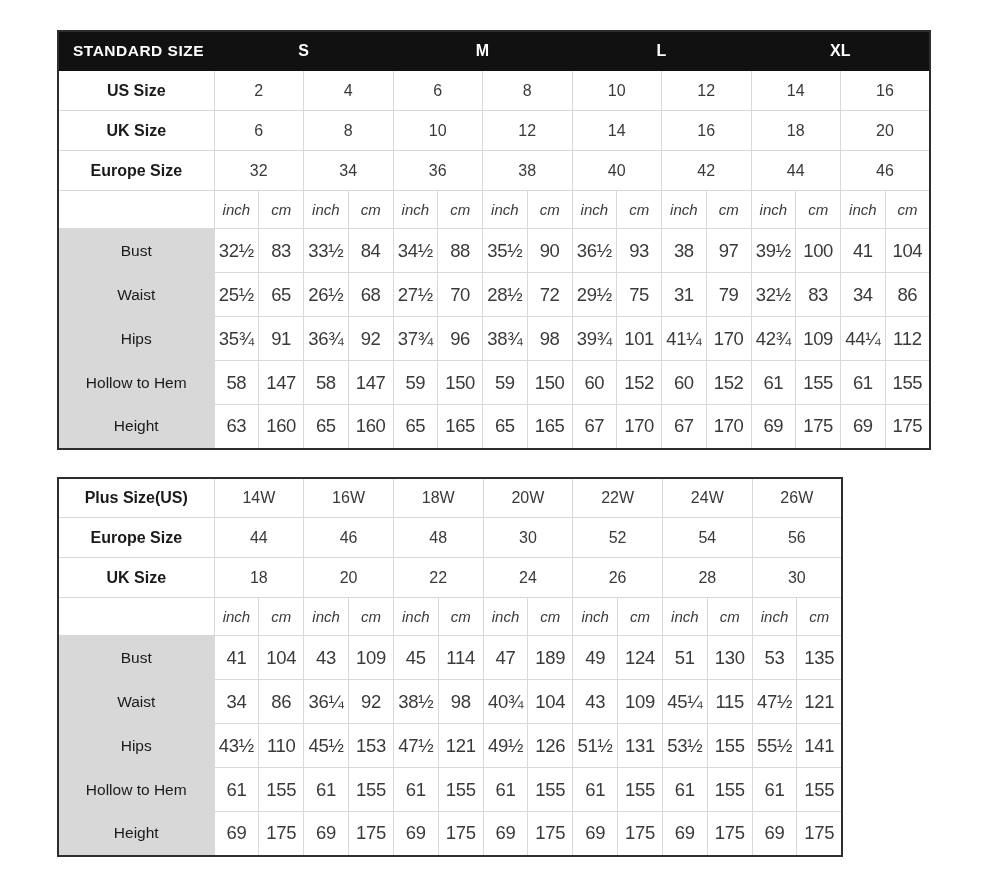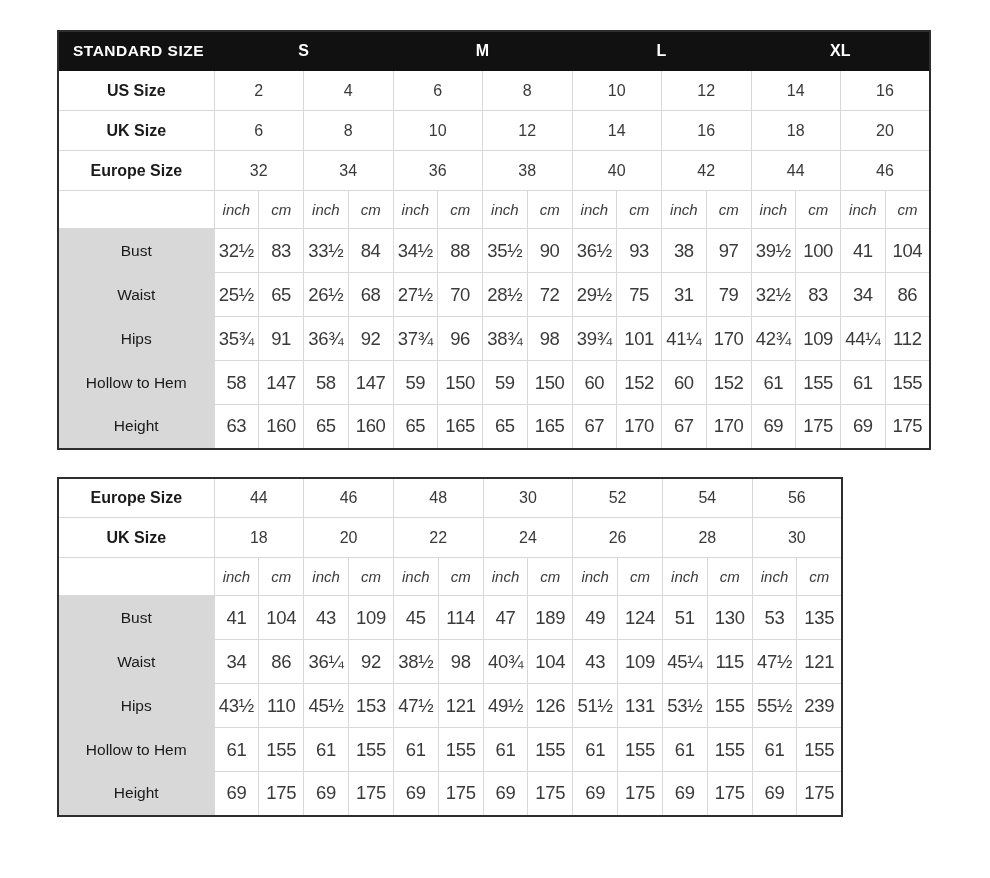--- a/index.html
+++ b/index.html
@@ -274,20 +274,30 @@
         <col>
         <col>
         <col>
         <col>
         <col>
         <col>
         <col>
       </colgroup>
     <tbody>
         <tr class="size-row">
+          <th class="lbl">Plus Size(US)</th>
+          <td class="val" colspan="2">14W</td>
+          <td class="val" colspan="2">16W</td>
+          <td class="val" colspan="2">18W</td>
+          <td class="val" colspan="2">20W</td>
+          <td class="val" colspan="2">22W</td>
+          <td class="val" colspan="2">24W</td>
+          <td class="val" colspan="2">26W</td>
+        </tr>
+        <tr class="size-row">
           <th class="lbl">Europe Size</th>
           <td class="val" colspan="2">44</td>
           <td class="val" colspan="2">46</td>
           <td class="val" colspan="2">48</td>
           <td class="val" colspan="2">30</td>
           <td class="val" colspan="2">52</td>
           <td class="val" colspan="2">54</td>
           <td class="val" colspan="2">56</td>
         </tr>
         <tr class="size-row">
@@ -359,21 +369,21 @@
           <td class="mval">153</td>
           <td class="mval">47½</td>
           <td class="mval">121</td>
           <td class="mval">49½</td>
           <td class="mval">126</td>
           <td class="mval">51½</td>
           <td class="mval">131</td>
           <td class="mval">53½</td>
           <td class="mval">155</td>
           <td class="mval">55½</td>
-          <td class="mval">239</td>
+          <td class="mval">141</td>
         </tr>
         <tr class="measure-row">
           <th class="lbl">Hollow to Hem</th>
           <td class="mval">61</td>
           <td class="mval">155</td>
           <td class="mval">61</td>
           <td class="mval">155</td>
           <td class="mval">61</td>
           <td class="mval">155</td>
           <td class="mval">61</td>

